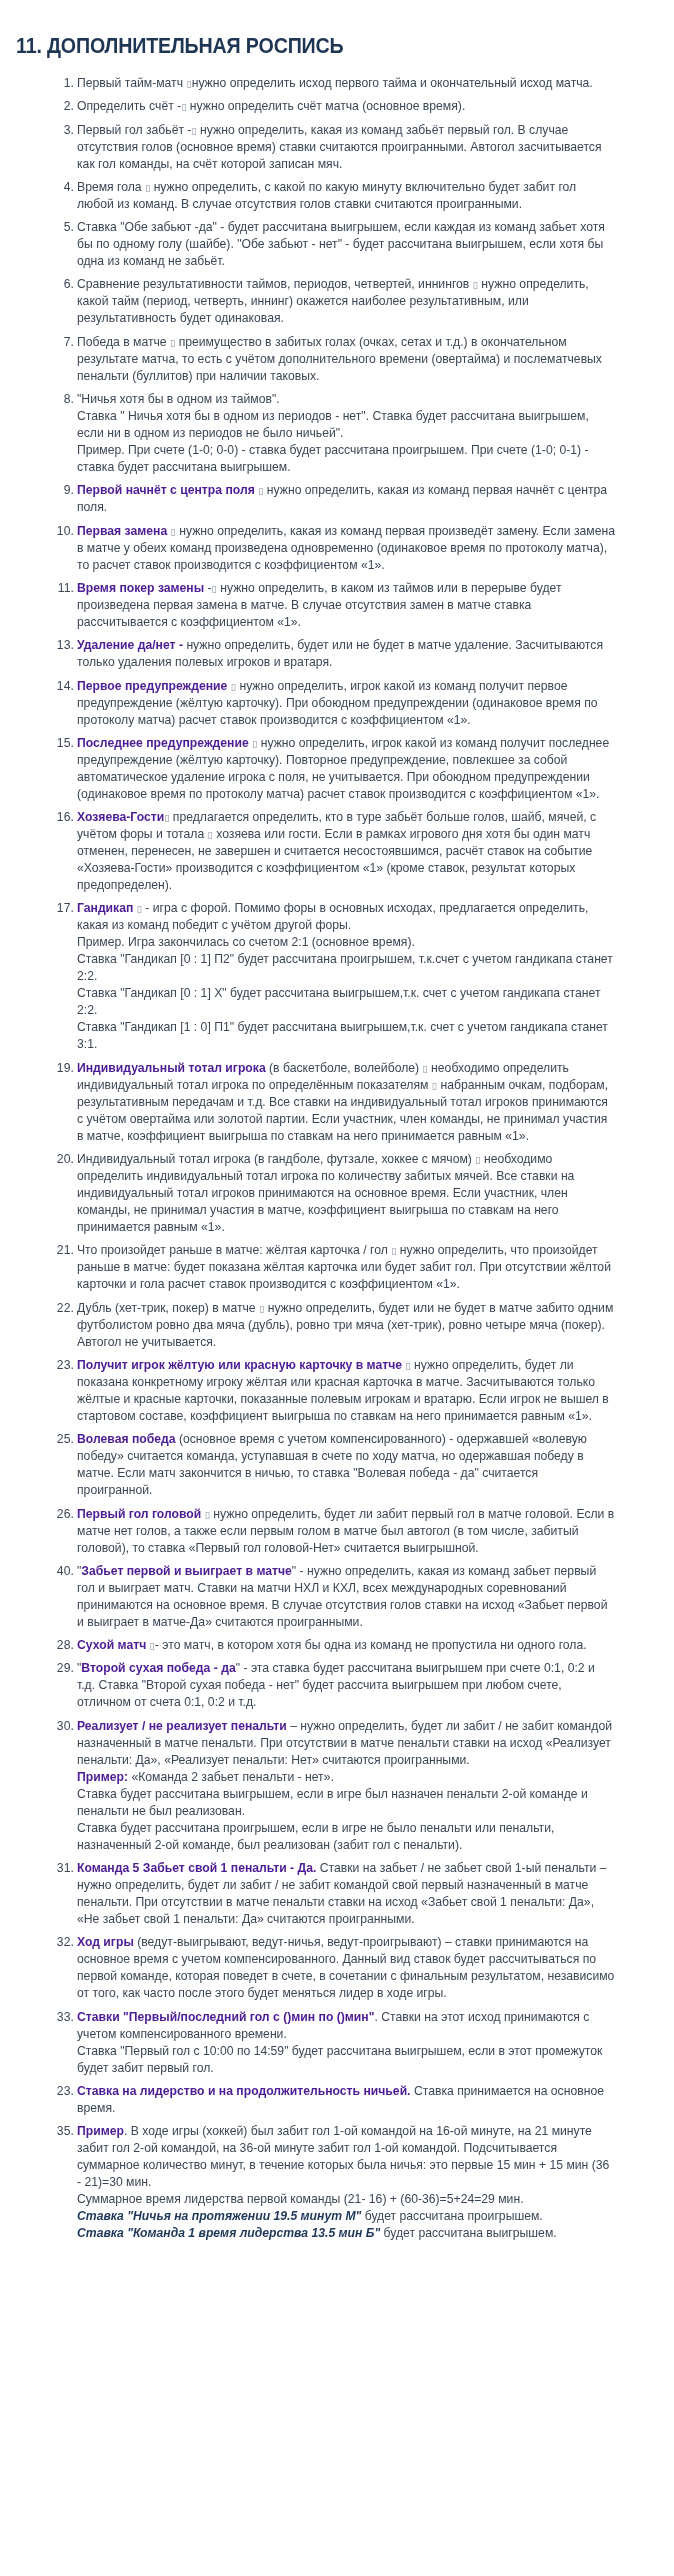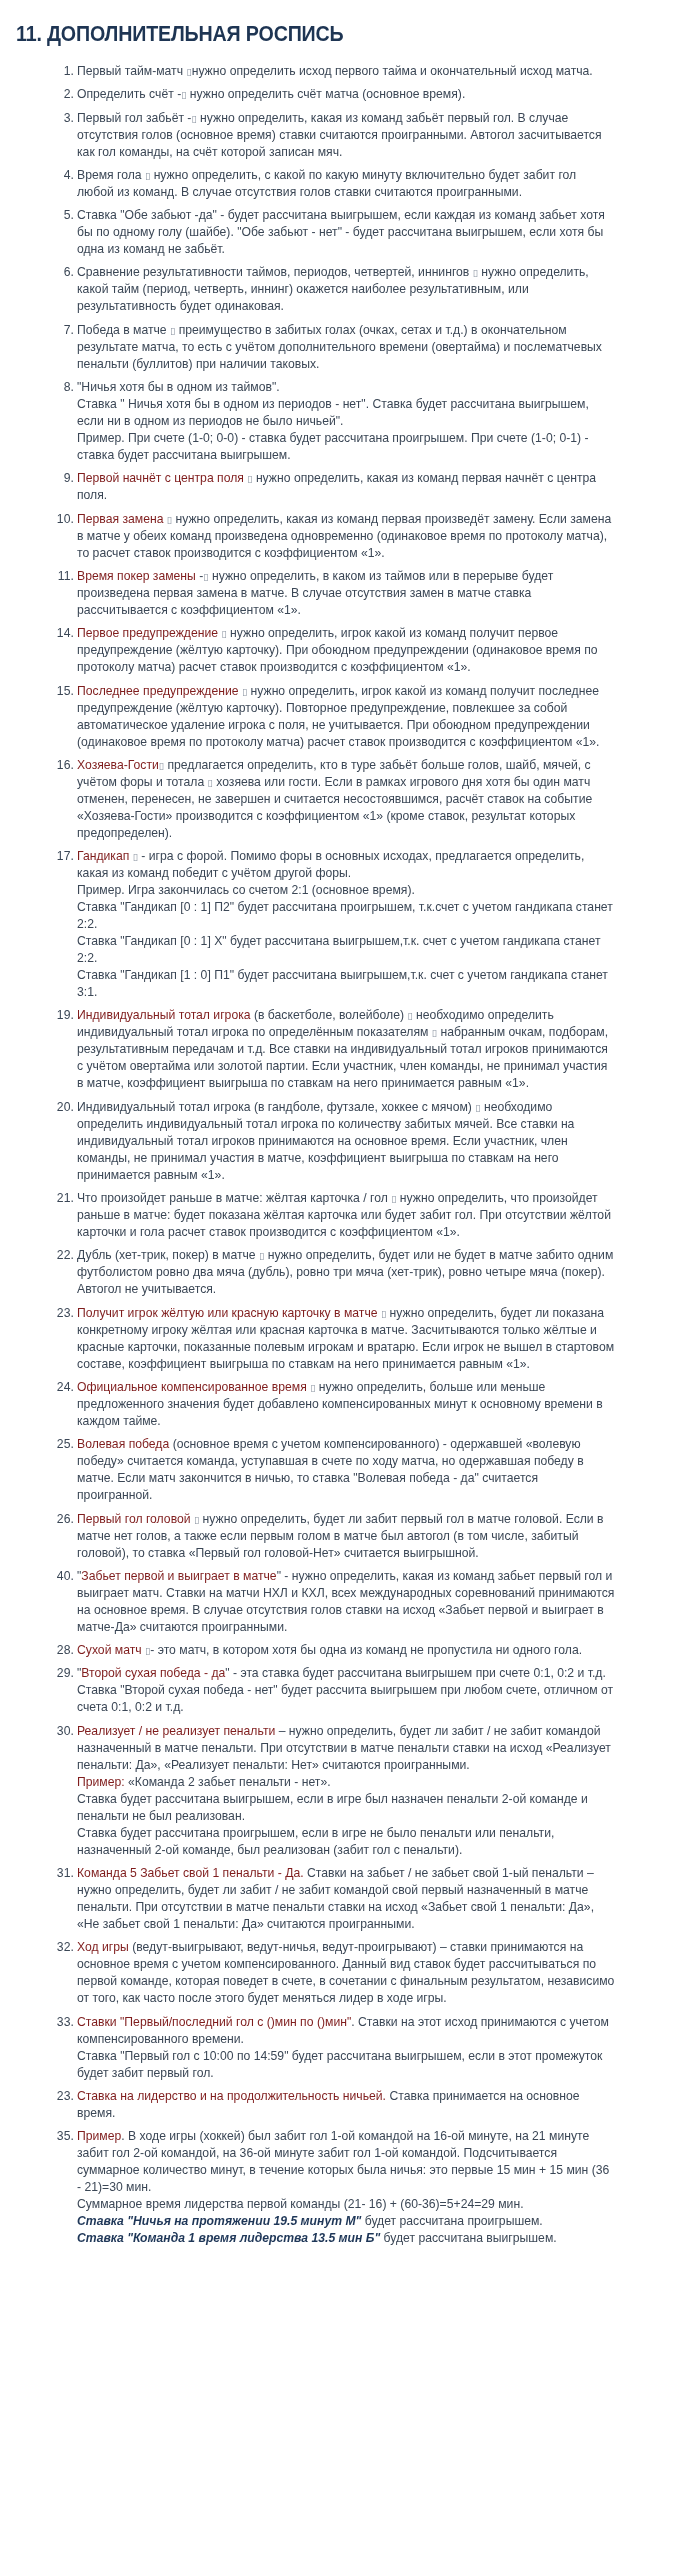--- a/index.html
+++ b/index.html
@@ -3,21 +3,21 @@
 <meta charset="utf-8">
 <style>
   html, body { margin: 0; padding: 0; background: #ffffff; }
   body {
     width: 674px;
     height: 2576px;
     overflow: hidden;
     font-family: "Liberation Sans", "DejaVu Sans", sans-serif;
     color: #3b4756;
   }
-  .page { padding: 22px 14px 0 16px; }
+  .page { padding: 22px 14px 0 16px; margin-top: 12px; }
   h2.section-title {
     margin: 0 0 16px 0;
     font-family: "Liberation Sans", sans-serif;
     font-weight: bold;
     font-size: 21.4px;
     letter-spacing: -0.2px;
     color: #1e3553;
     transform: scaleX(0.92);
     transform-origin: left center;
   }
@@ -34,51 +34,51 @@
     position: relative;
     margin: 0 0 6.3px 0;
     counter-increment: item;
   }
   ol.rules > li .num {
     position: absolute;
     right: 100%;
     margin-right: 3.2px;
     white-space: nowrap;
   }
-  .b { font-weight: normal; color: #7f1d1d; }
+  .b { font-weight: bold; color: #4c1d95; }
   .bi { font-weight: bold; font-style: italic; color: #1f3758; }
   .glyph { color: #8a93a0; font-size: 9.5px; }
 </style>
 </head>
 <body>
 
 <div class="page">
   <h2 class="section-title">11. ДОПОЛНИТЕЛЬНАЯ РОСПИСЬ</h2>
   <ol class="rules" id="rules-list">
       <li><span class="num">1.</span><span>Первый тайм-матч </span><span class="glyph">▯</span><span>нужно определить исход первого тайма и окончательный исход матча.</span></li>
       <li><span class="num">2.</span><span>Определить счёт -</span><span class="glyph">▯</span><span> нужно определить счёт матча (основное время).</span></li>
       <li><span class="num">3.</span><span>Первый гол забьёт -</span><span class="glyph">▯</span><span> нужно определить, какая из команд забьёт первый гол. В случае отсутствия голов (основное время) ставки считаются проигранными. Автогол засчитывается как гол команды, на счёт которой записан мяч.</span></li>
       <li><span class="num">4.</span><span>Время гола </span><span class="glyph">▯</span><span> нужно определить, с какой по какую минуту включительно будет забит гол любой из команд. В случае отсутствия голов ставки считаются проигранными.</span></li>
       <li><span class="num">5.</span><span>Ставка "Обе  забьют -да" - будет рассчитана выигрышем, если каждая из команд забьет хотя бы по одному голу (шайбе). "Обе забьют - нет" - будет рассчитана выигрышем, если хотя бы одна из команд не забьёт.</span></li>
       <li><span class="num">6.</span><span>Сравнение результативности таймов, периодов, четвертей, иннингов </span><span class="glyph">▯</span><span> нужно определить, какой тайм (период, четверть, иннинг) окажется наиболее результативным, или результативность будет одинаковая.</span></li>
       <li><span class="num">7.</span><span>Победа в матче </span><span class="glyph">▯</span><span> преимущество в забитых голах (очках, сетах и т.д.) в окончательном результате матча, то есть с учётом дополнительного времени (овертайма) и послематчевых пенальти (буллитов) при наличии таковых.</span></li>
       <li><span class="num">8.</span><span>"Ничья хотя бы в одном из таймов".</span><br><span>Ставка " Ничья хотя бы в одном из периодов - нет". Ставка будет рассчитана выигрышем, если ни в одном из периодов не было ничьей".</span><br><span>Пример. При счете (1-0; 0-0) - ставка будет рассчитана проигрышем. При счете (1-0; 0-1) - ставка будет рассчитана выигрышем.</span></li>
       <li><span class="num">9.</span><span class="b">Первой начнёт с центра поля </span><span class="glyph">▯</span><span> нужно определить, какая из команд первая начнёт с центра поля.</span></li>
       <li><span class="num">10.</span><span class="b">Первая замена </span><span class="glyph">▯</span><span> нужно определить, какая из команд первая произведёт замену. Если замена в матче у обеих команд произведена одновременно (одинаковое время по протоколу матча), то расчет ставок производится с коэффициентом «1».</span></li>
       <li><span class="num">11.</span><span class="b">Время покер замены</span><span> -</span><span class="glyph">▯</span><span> нужно определить, в каком из таймов или в перерыве будет произведена первая замена в матче. В случае отсутствия замен в матче ставка рассчитывается с коэффициентом «1».</span></li>
+      <li><span class="num">13.</span><span class="b">Удаление да/нет - </span><span>нужно определить, будет или не будет в матче удаление. Засчитываются только удаления полевых игроков и вратаря.</span></li>
       <li><span class="num">14.</span><span class="b">Первое предупреждение </span><span class="glyph">▯</span><span> нужно определить, игрок какой из команд получит первое предупреждение (жёлтую карточку). При обоюдном предупреждении (одинаковое время по протоколу матча) расчет ставок производится с коэффициентом «1».</span></li>
       <li><span class="num">15.</span><span class="b">Последнее предупреждение </span><span class="glyph">▯</span><span> нужно определить, игрок какой из команд получит последнее предупреждение (жёлтую карточку). Повторное предупреждение, повлекшее за собой автоматическое удаление игрока с поля, не учитывается. При обоюдном предупреждении (одинаковое время по протоколу матча) расчет ставок производится с коэффициентом «1».</span></li>
       <li><span class="num">16.</span><span class="b">Хозяева-Гости</span><span class="glyph">▯</span><span> предлагается определить, кто в туре забьёт больше голов, шайб, мячей, с учётом форы и тотала </span><span class="glyph">▯</span><span> хозяева или гости. Если в рамках игрового дня хотя бы один матч отменен, перенесен, не завершен и считается несостоявшимся, расчёт ставок на событие «Хозяева-Гости» производится с коэффициентом «1» (кроме ставок, результат которых предопределен).</span></li>
       <li><span class="num">17.</span><span class="b">Гандикап </span><span class="glyph">▯</span><span> - игра с форой. Помимо форы в основных исходах, предлагается определить, какая из команд победит с учётом другой форы.</span><br><span>Пример. Игра закончилась со счетом 2:1 (основное время).</span><br><span>Ставка "Гандикап [0 : 1] П2" будет рассчитана проигрышем, т.к.счет с учетом гандикапа станет 2:2.</span><br><span>Ставка "Гандикап [0 : 1] Х" будет рассчитана выигрышем,т.к. счет с учетом гандикапа станет 2:2.</span><br><span>Ставка "Гандикап [1 : 0] П1" будет рассчитана выигрышем,т.к. счет с учетом гандикапа станет 3:1.</span></li>
       <li><span class="num">19.</span><span class="b">Индивидуальный тотал игрока</span><span> (в баскетболе, волейболе) </span><span class="glyph">▯</span><span> необходимо определить индивидуальный тотал игрока по определённым показателям </span><span class="glyph">▯</span><span> набранным очкам, подборам, результативным передачам и т.д. Все ставки на индивидуальный тотал игроков принимаются с учётом овертайма или золотой партии. Если участник, член команды, не принимал участия в матче, коэффициент выигрыша по ставкам на него принимается равным «1».</span></li>
       <li><span class="num">20.</span><span>Индивидуальный тотал игрока (в гандболе, футзале, хоккее с мячом) </span><span class="glyph">▯</span><span> необходимо определить индивидуальный тотал игрока по количеству забитых мячей. Все ставки на индивидуальный тотал игроков принимаются на основное время. Если участник, член команды, не принимал участия в матче, коэффициент выигрыша по ставкам на него принимается равным «1».</span></li>
       <li><span class="num">21.</span><span>Что произойдет раньше в матче: жёлтая карточка / гол </span><span class="glyph">▯</span><span> нужно определить, что произойдет раньше в матче: будет показана жёлтая карточка или будет забит гол. При отсутствии жёлтой карточки и гола расчет ставок производится с коэффициентом «1».</span></li>
       <li><span class="num">22.</span><span>Дубль (хет-трик, покер) в матче </span><span class="glyph">▯</span><span> нужно определить, будет или не будет в матче забито одним футболистом ровно два мяча (дубль), ровно три мяча (хет-трик), ровно четыре мяча (покер). Автогол не учитывается.</span></li>
       <li><span class="num">23.</span><span class="b">Получит игрок жёлтую или красную карточку в матче </span><span class="glyph">▯</span><span> нужно определить, будет ли показана конкретному игроку жёлтая или красная карточка в матче. Засчитываются только жёлтые и красные карточки, показанные полевым игрокам и вратарю. Если игрок не вышел в стартовом составе, коэффициент выигрыша по ставкам на него принимается равным «1».</span></li>
-      <li><span class="num">24.</span><span class="b">Официальное компенсированное время </span><span class="glyph">▯</span><span> нужно определить, больше или меньше предложенного значения будет добавлено компенсированных минут к основному времени в каждом тайме.</span></li>
       <li><span class="num">25.</span><span class="b">Волевая победа</span><span> (основное время с учетом компенсированного) - одержавшей «волевую победу» считается команда, уступавшая в счете по ходу матча, но одержавшая победу в матче. Если матч закончится в ничью, то ставка "Волевая победа - да" считается проигранной.</span></li>
       <li><span class="num">26.</span><span class="b">Первый гол головой </span><span class="glyph">▯</span><span> нужно определить, будет ли забит первый гол в матче головой. Если в матче нет голов, а также если первым голом в матче был автогол (в том числе, забитый головой), то ставка «Первый гол головой-Нет» считается выигрышной.</span></li>
       <li><span class="num">40.</span><span>"</span><span class="b">Забьет первой и выиграет в матче</span><span>" - нужно определить, какая из команд забьет первый гол и выиграет матч. Ставки на матчи НХЛ и КХЛ, всех международных соревнований принимаются на основное время. В случае отсутствия голов ставки на исход «Забьет первой и выиграет в матче-Да» считаются проигранными.</span></li>
       <li><span class="num">28.</span><span class="b">Сухой матч </span><span class="glyph">▯</span><span>- это матч, в котором хотя бы одна из команд не пропустила ни одного гола.</span></li>
       <li><span class="num">29.</span><span>"</span><span class="b">Второй сухая победа - да</span><span>" - эта ставка будет рассчитана выигрышем при счете 0:1, 0:2 и т.д.  Ставка "Второй сухая победа - нет" будет рассчита выигрышем при любом счете, отличном от счета 0:1, 0:2 и т.д.</span></li>
       <li><span class="num">30.</span><span class="b">Реализует / не реализует пенальти</span><span> – нужно определить, будет ли забит / не забит командой назначенный в матче пенальти. При отсутствии в матче пенальти ставки на исход «Реализует пенальти: Да», «Реализует пенальти: Нет» считаются проигранными.</span><br><span class="b">Пример:</span><span> «Команда 2 забьет пенальти - нет».</span><br><span>Ставка будет рассчитана выигрышем, если в игре был назначен пенальти 2-ой команде и пенальти не был реализован.</span><br><span>Ставка будет рассчитана проигрышем, если в игре не было пенальти или пенальти, назначенный 2-ой команде, был реализован (забит гол с пенальти).</span></li>
       <li><span class="num">31.</span><span class="b">Команда 5 Забьет свой 1 пенальти - Да.</span><span> Ставки на забьет / не забьет свой 1-ый пенальти – нужно определить, будет ли забит / не забит командой свой первый назначенный в матче пенальти. При отсутствии в матче пенальти ставки на исход «Забьет свой 1 пенальти: Да», «Не забьет свой 1 пенальти: Да» считаются проигранными.</span></li>
       <li><span class="num">32.</span><span class="b">Ход игры</span><span> (ведут-выигрывают, ведут-ничья, ведут-проигрывают) – ставки принимаются на основное время с учетом компенсированного. Данный вид ставок будет рассчитываться по первой команде, которая поведет в счете, в сочетании с финальным результатом, независимо от того, как часто после этого будет меняться лидер в ходе игры.</span></li>
       <li><span class="num">33.</span><span class="b">Ставки "Первый/последний гол с ()мин по ()мин"</span><span>. Ставки на этот исход принимаются с учетом компенсированного времени.</span><br><span>Ставка "Первый гол с 10:00 по 14:59" будет рассчитана выигрышем, если в этот промежуток будет забит первый гол.</span></li>
       <li><span class="num">23.</span><span class="b">Ставка на лидерство и на продолжительность ничьей.</span><span> Ставка принимается на основное время.</span></li>

